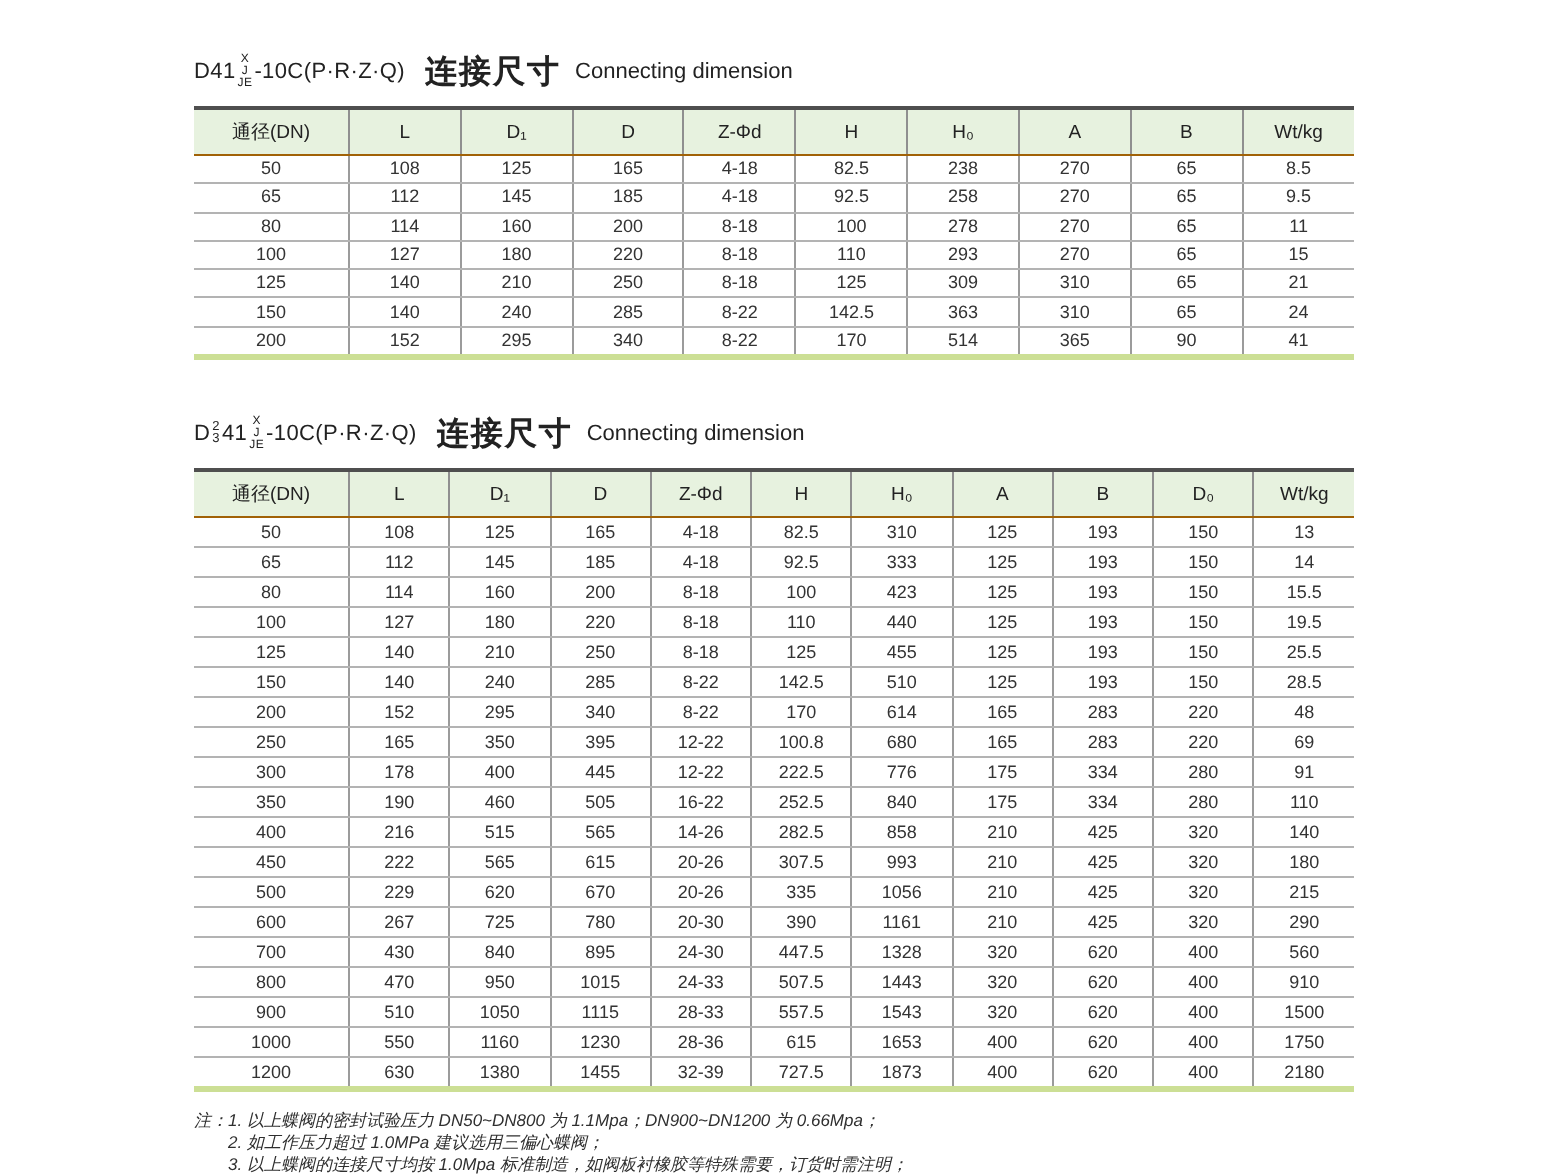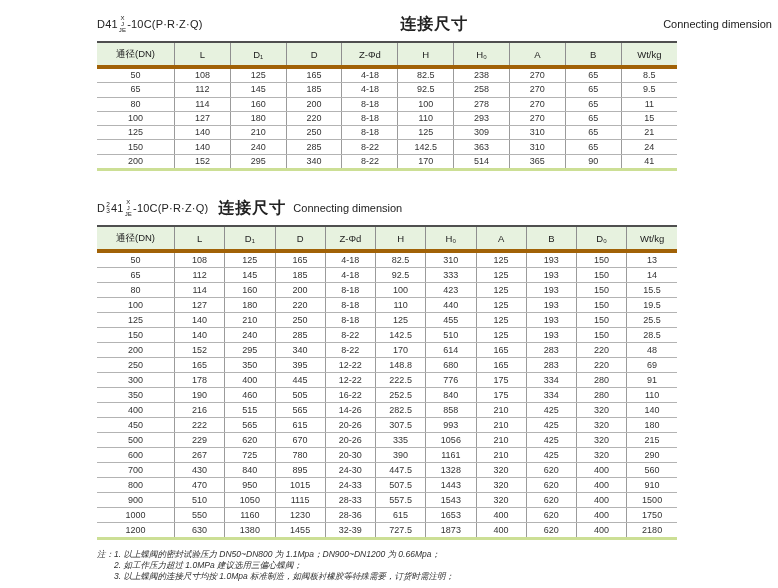--- a/index.html
+++ b/index.html
@@ -5,35 +5,35 @@
   html,body{margin:0;padding:0;}
   body{
     width:778px;height:588px;background:#ffffff;position:relative;
     font-family:"Liberation Sans","DejaVu Sans",sans-serif;color:#2a2a2a;
     overflow:hidden;
   }
   .content{position:absolute;left:97px;top:8px;width:675px;}
 
   
   .title{display:flex;align-items:center;height:20px;margin-bottom:7px;font-size:11px;color:#222;}
-  .title1{margin-top:6px;justify-content:space-between;}
+  .title1{margin-top:18px;}
   .title2{margin-top:27px;}
   .model{display:inline-flex;align-items:center;white-space:nowrap;letter-spacing:.2px;}
   .stack{display:inline-flex;flex-direction:column;align-items:center;justify-content:center;
          font-size:6px;line-height:6px;margin:0 1px;}
   .frac{display:inline-flex;flex-direction:column;align-items:center;justify-content:center;
         font-size:6.5px;line-height:6.5px;margin:0 1px;}
   .cjk{font-weight:bold;font-size:16px;margin-left:10px;letter-spacing:1px;}
   .entitle{font-size:11px;margin-left:7px;}
 
   
   table{width:580px;border-collapse:collapse;table-layout:fixed;
         border-top:2px solid #4f4f4f;border-bottom:3px solid #ccdf95;}
   th{background:#e7f2df;font-weight:normal;font-size:9.5px;height:20px;
-     border-bottom:4px solid #a16207;border-left:1px solid #8f8f8f;border-right:1px solid #8f8f8f;
+     border-bottom:1px solid #a16207;border-left:1px solid #8f8f8f;border-right:1px solid #8f8f8f;
      color:#222;margin-top:23px;}
   td{font-size:9px;text-align:center;color:#333;
      border-bottom:1px solid #b3b3b3;border-left:1px solid #9b9b9b;border-right:1px solid #9b9b9b;}
   th:first-child,td:first-child{border-left:none;width:75px;}
   th:last-child,td:last-child{border-right:none;}
   tbody tr:last-child td{border-bottom:none;}
   #table1 td{height:11.3px;line-height:11px;}
   #table2 td{height:12px;line-height:12px;}
 
   
@@ -289,21 +289,21 @@
           <td>283</td>
           <td>220</td>
           <td>48</td>
         </tr>
         <tr>
           <td>250</td>
           <td>165</td>
           <td>350</td>
           <td>395</td>
           <td>12-22</td>
-          <td>148.8</td>
+          <td>100.8</td>
           <td>680</td>
           <td>165</td>
           <td>283</td>
           <td>220</td>
           <td>69</td>
         </tr>
         <tr>
           <td>300</td>
           <td>178</td>
           <td>400</td>

